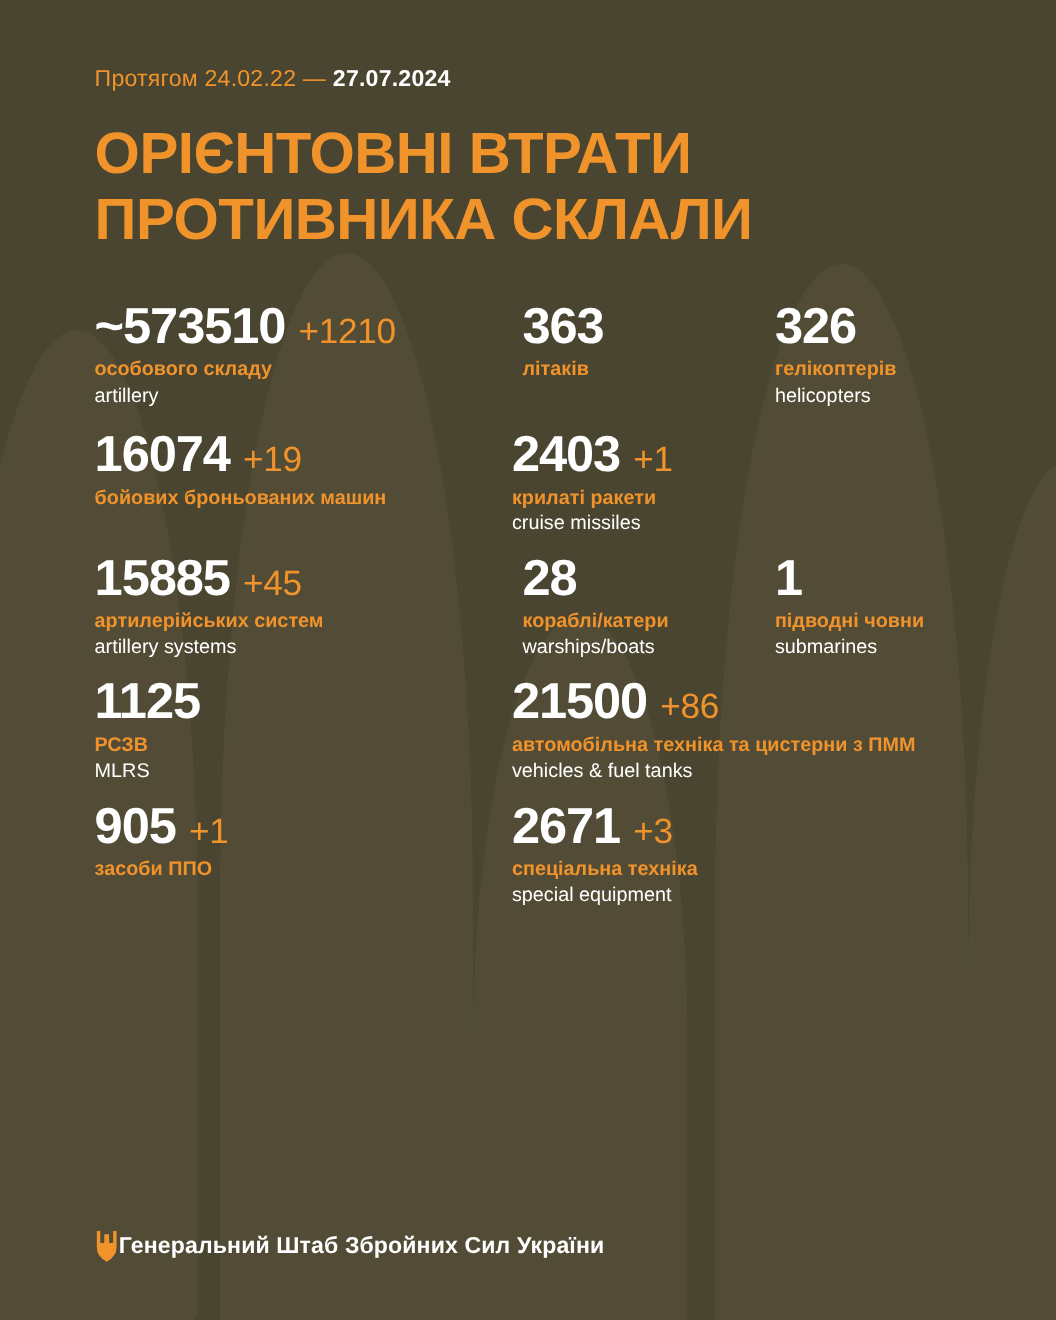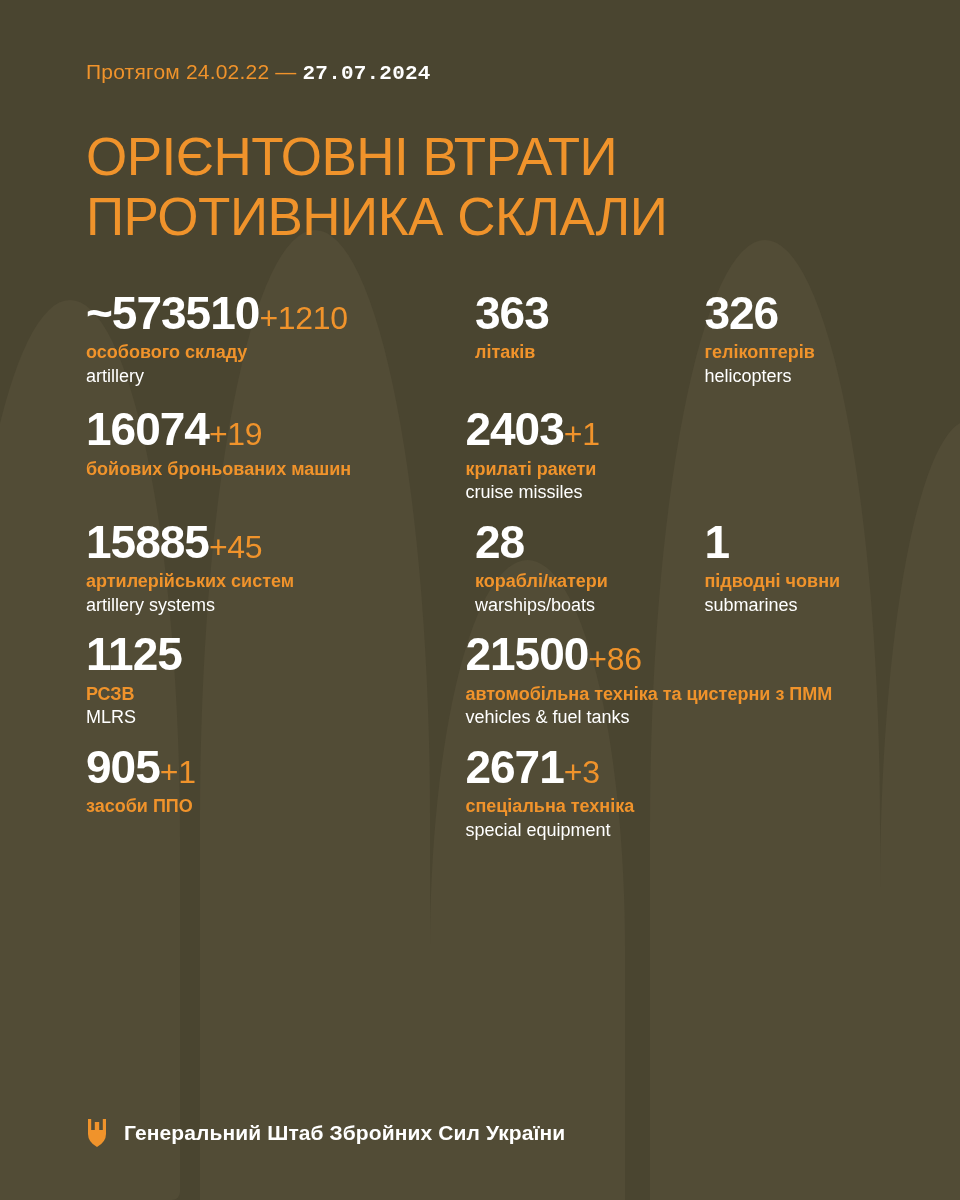--- a/index.html
+++ b/index.html
@@ -35,29 +35,28 @@
   .period {
     padding-top: 60px;
     font-size: 21px;
     letter-spacing: 0.2px;
     color: #f0932b;
     font-weight: 400;
   }
   .period .date {
     color: #ffffff;
     font-weight: 700;
-    font-family: Liberation Mono, monospace;
   }
 
   .headline {
-    margin-top: 42px;
+    margin-top: 26px;
     color: #f0932b;
     font-size: 53px;
     line-height: 1.13;
-    font-weight: 400;
+    font-weight: 700;
     letter-spacing: -0.5px;
     text-transform: uppercase;
   }
 
   .stats { margin-top: 42px; }
 
   .row {
     display: flex;
     align-items: flex-start;
     margin-bottom: 14px;
@@ -66,20 +65,21 @@
 
   .cell { position: relative; }
   .cell.c-a { width: 390px; }
   .cell.c-b { width: 230px; }
   .cell.c-c { width: 170px; }
   .cell.c-wide { width: 420px; }
 
   .value-line {
     display: flex;
     align-items: baseline;
+    gap: 12px;
     white-space: nowrap;
   }
   .value {
     color: #ffffff;
     font-size: 46px;
     font-weight: 700;
     letter-spacing: -1px;
     line-height: 1.05;
   }
   .delta {
@@ -102,21 +102,20 @@
     font-weight: 400;
     line-height: 1.2;
   }
 
   .footer {
     position: absolute;
     left: 86px;
     bottom: 52px;
     display: flex;
     align-items: center;
-    gap: 16px;
     z-index: 3;
   }
   .trident { width: 22px; height: 30px; display: block; }
   .footer-text {
     color: #ffffff;
     font-size: 21px;
     font-weight: 700;
     letter-spacing: 0.1px;
   }
 </style>

